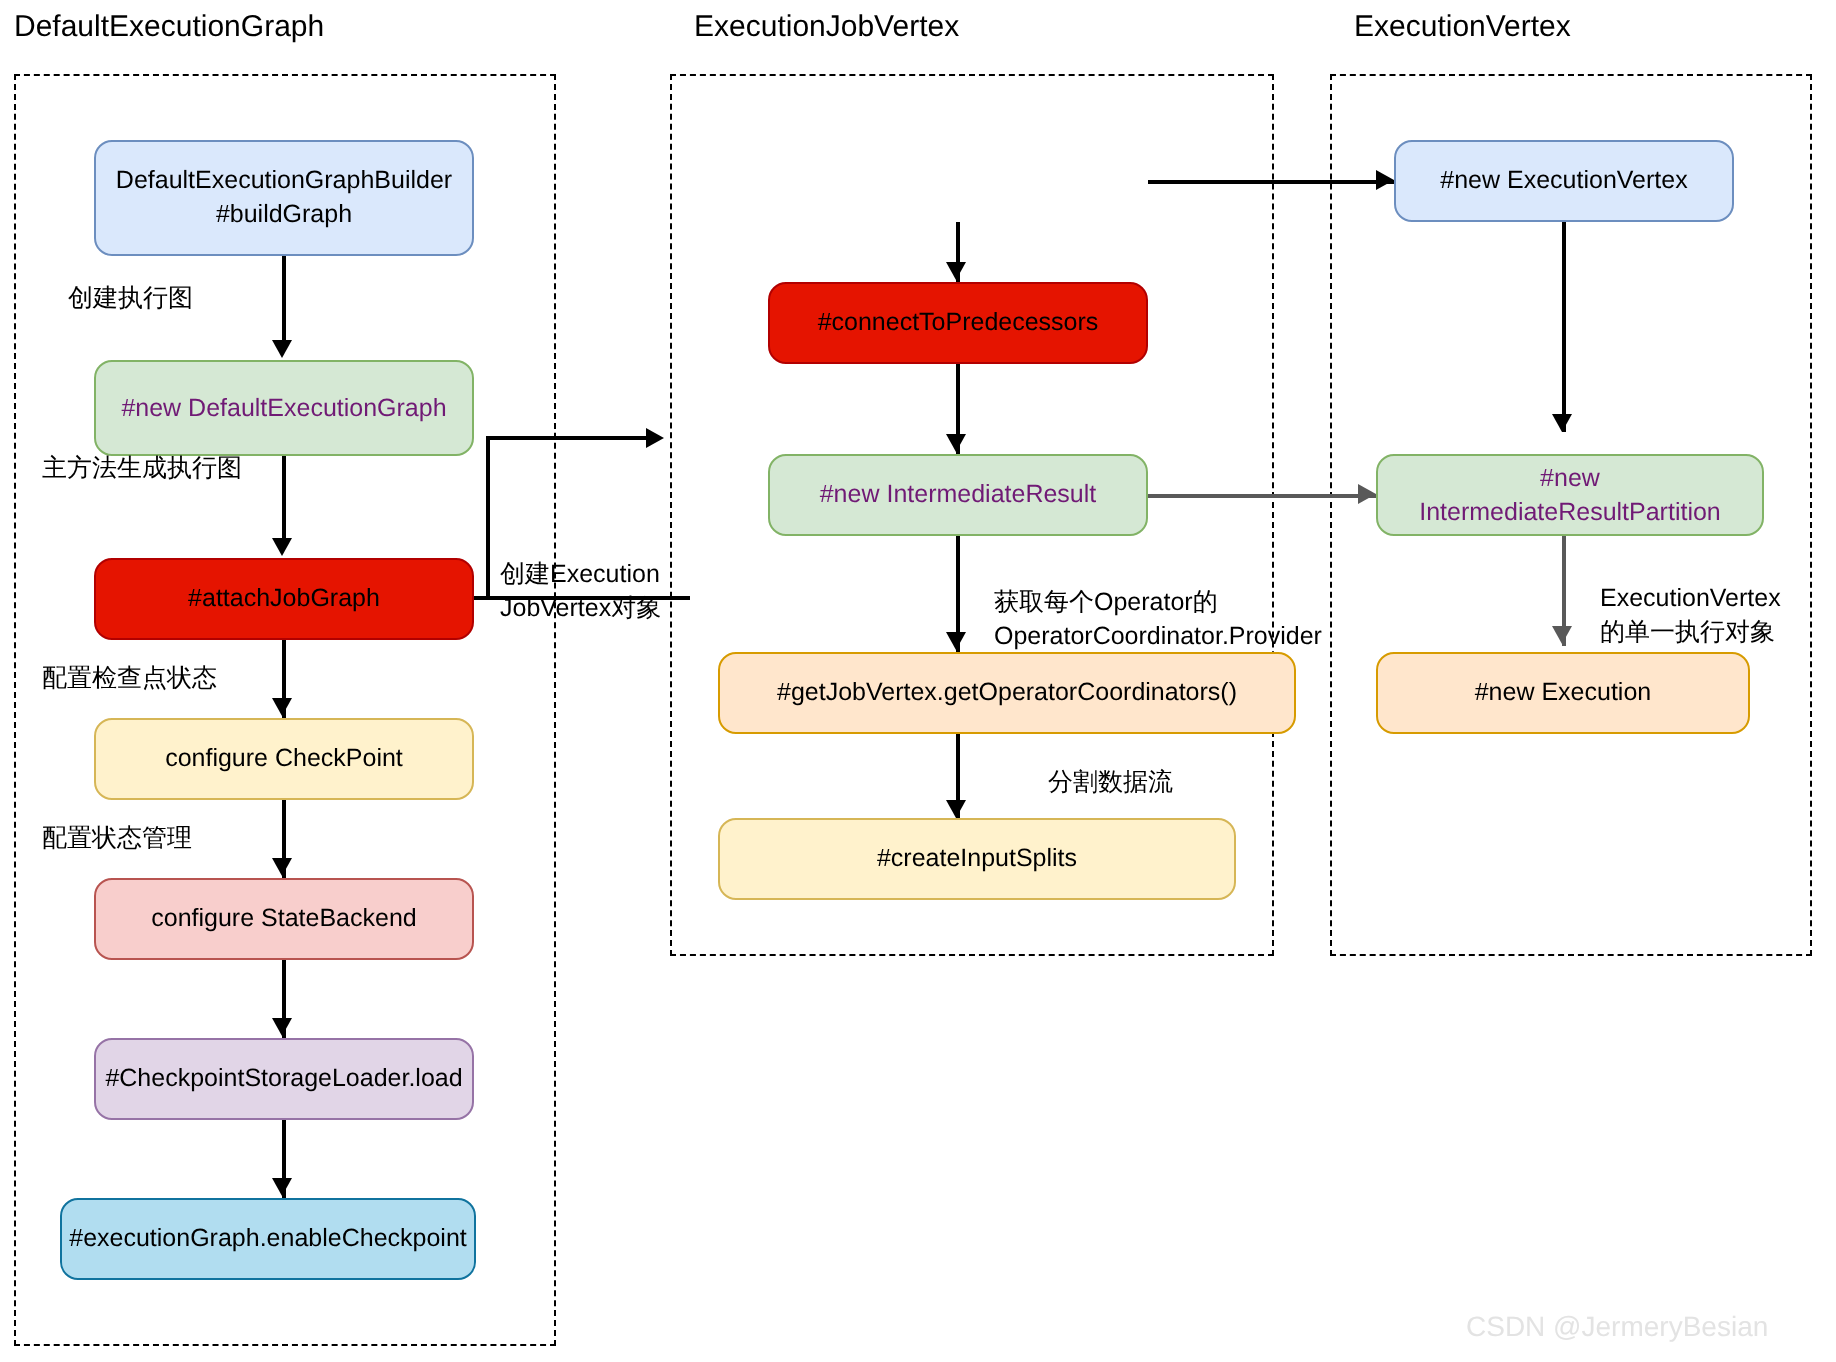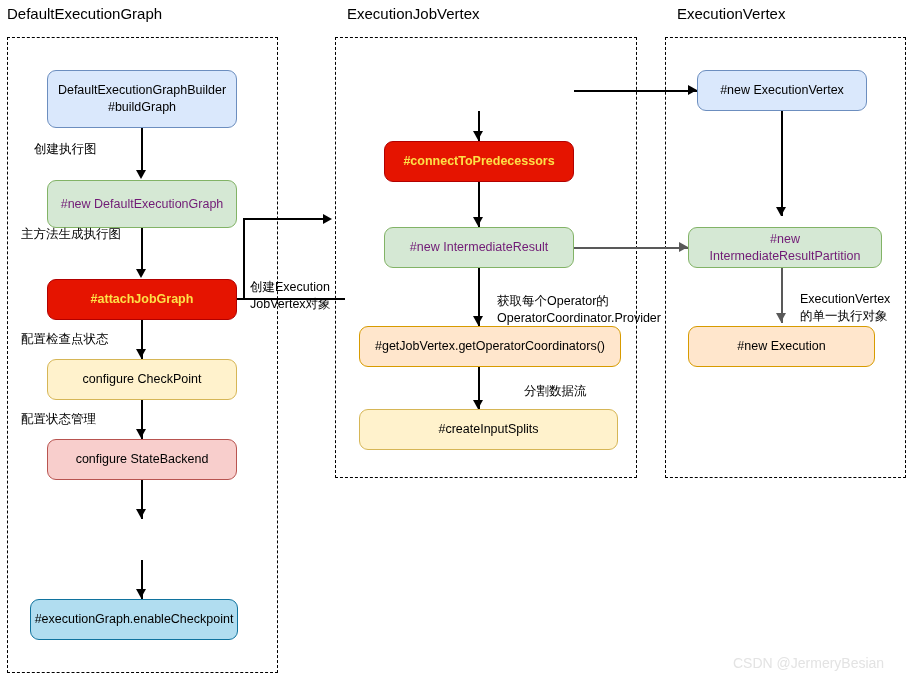--- a/index.html
+++ b/index.html
@@ -14,21 +14,21 @@
   
   .lane-box{position:absolute;border:1.6px dashed #000;box-sizing:border-box;background:transparent;}
 
   
   .node{position:absolute;box-sizing:border-box;border-radius:9px;
         display:flex;align-items:center;justify-content:center;text-align:center;
         font-size:12.5px;line-height:1.35;padding:2px 6px;}
   .n-blue   {background:#dae8fc;border:1.3px solid #6c8ebf;color:#000;}
   .n-blue2  {background:#b1ddf0;border:1.3px solid #10739e;color:#000;}
   .n-green  {background:#d5e8d4;border:1.3px solid #82b366;color:#701a75;}
-  .n-red    {background:#e51400;border:1.3px solid #b20000;color:#fde047;font-weight:bold;}
+  .n-red    {background:#e51400;border:1.3px solid #b20000;color:#000000;font-weight:normal;}
   .n-yellow {background:#fff2cc;border:1.3px solid #d6b656;color:#000;}
   .n-yellow-d{background:#ffe6cc;border:1.3px solid #d79b00;color:#000;}
   .n-pink   {background:#f8cecc;border:1.3px solid #b85450;color:#000;}
   .n-purple {background:#e1d5e7;border:1.3px solid #9673a6;color:#000;}
 
   
   .edge{position:absolute;background:#000;}
   .v{width:1.6px;}
   .h{height:1.6px;}
   .arrow-d{position:absolute;width:0;height:0;
@@ -88,20 +88,21 @@
 
   <div class="edge v" style="left:141px;top:400px;height:39px;"></div>
   <div class="arrow-d" style="left:136px;top:429px;"></div>
   <div class="elabel" style="left:21px;top:411px;">配置状态管理</div>
 
   <div class="node n-pink" style="left:47px;top:439px;width:190px;height:41px;">configure StateBackend</div>
 
   <div class="edge v" style="left:141px;top:480px;height:39px;"></div>
   <div class="arrow-d" style="left:136px;top:509px;"></div>
 
+  <div class="node n-purple" style="left:47px;top:519px;width:190px;height:41px;">#CheckpointStorageLoader.load</div>
 
   <div class="edge v" style="left:141px;top:560px;height:39px;"></div>
   <div class="arrow-d" style="left:136px;top:589px;"></div>
 
   <div class="node n-blue2" style="left:30px;top:599px;width:208px;height:41px;">#executionGraph.enableCheckpoint</div>
 
 
   <div class="edge h" style="left:574px;top:90px;width:123px;"></div>
   <div class="arrow-r" style="left:688px;top:85px;"></div>
 
@@ -116,21 +117,21 @@
   <div class="node n-green" style="left:384px;top:227px;width:190px;height:41px;">#new IntermediateResult</div>
 
   <div class="edge h" style="left:574px;top:247px;width:114px;background:#595959;"></div>
   <div class="arrow-r" style="left:679px;top:242px;border-left-color:#595959;"></div>
 
   <div class="edge v" style="left:478px;top:268px;height:58px;"></div>
   <div class="arrow-d" style="left:473px;top:316px;"></div>
   <div class="elabel center" style="left:497px;top:265px;">获取每个Operator的
 OperatorCoordinator.Provider</div>
 
-  <div class="node n-yellow-d" style="left:359px;top:326px;width:262px;height:41px;">#getJobVertex.getOperatorCoordinators()</div>
+  <div class="node n-yellow-d" style="left:359px;top:326px;width:289px;height:41px;">#getJobVertex.getOperatorCoordinators()</div>
 
   <div class="edge v" style="left:478px;top:367px;height:42px;"></div>
   <div class="arrow-d" style="left:473px;top:400px;"></div>
   <div class="elabel" style="left:524px;top:383px;">分割数据流</div>
 
   <div class="node n-yellow" style="left:359px;top:409px;width:259px;height:41px;">#createInputSplits</div>
 
   <div class="node n-blue" style="left:697px;top:70px;width:170px;height:41px;">#new ExecutionVertex</div>
 
   <div class="edge v" style="left:781px;top:111px;height:105px;"></div>

